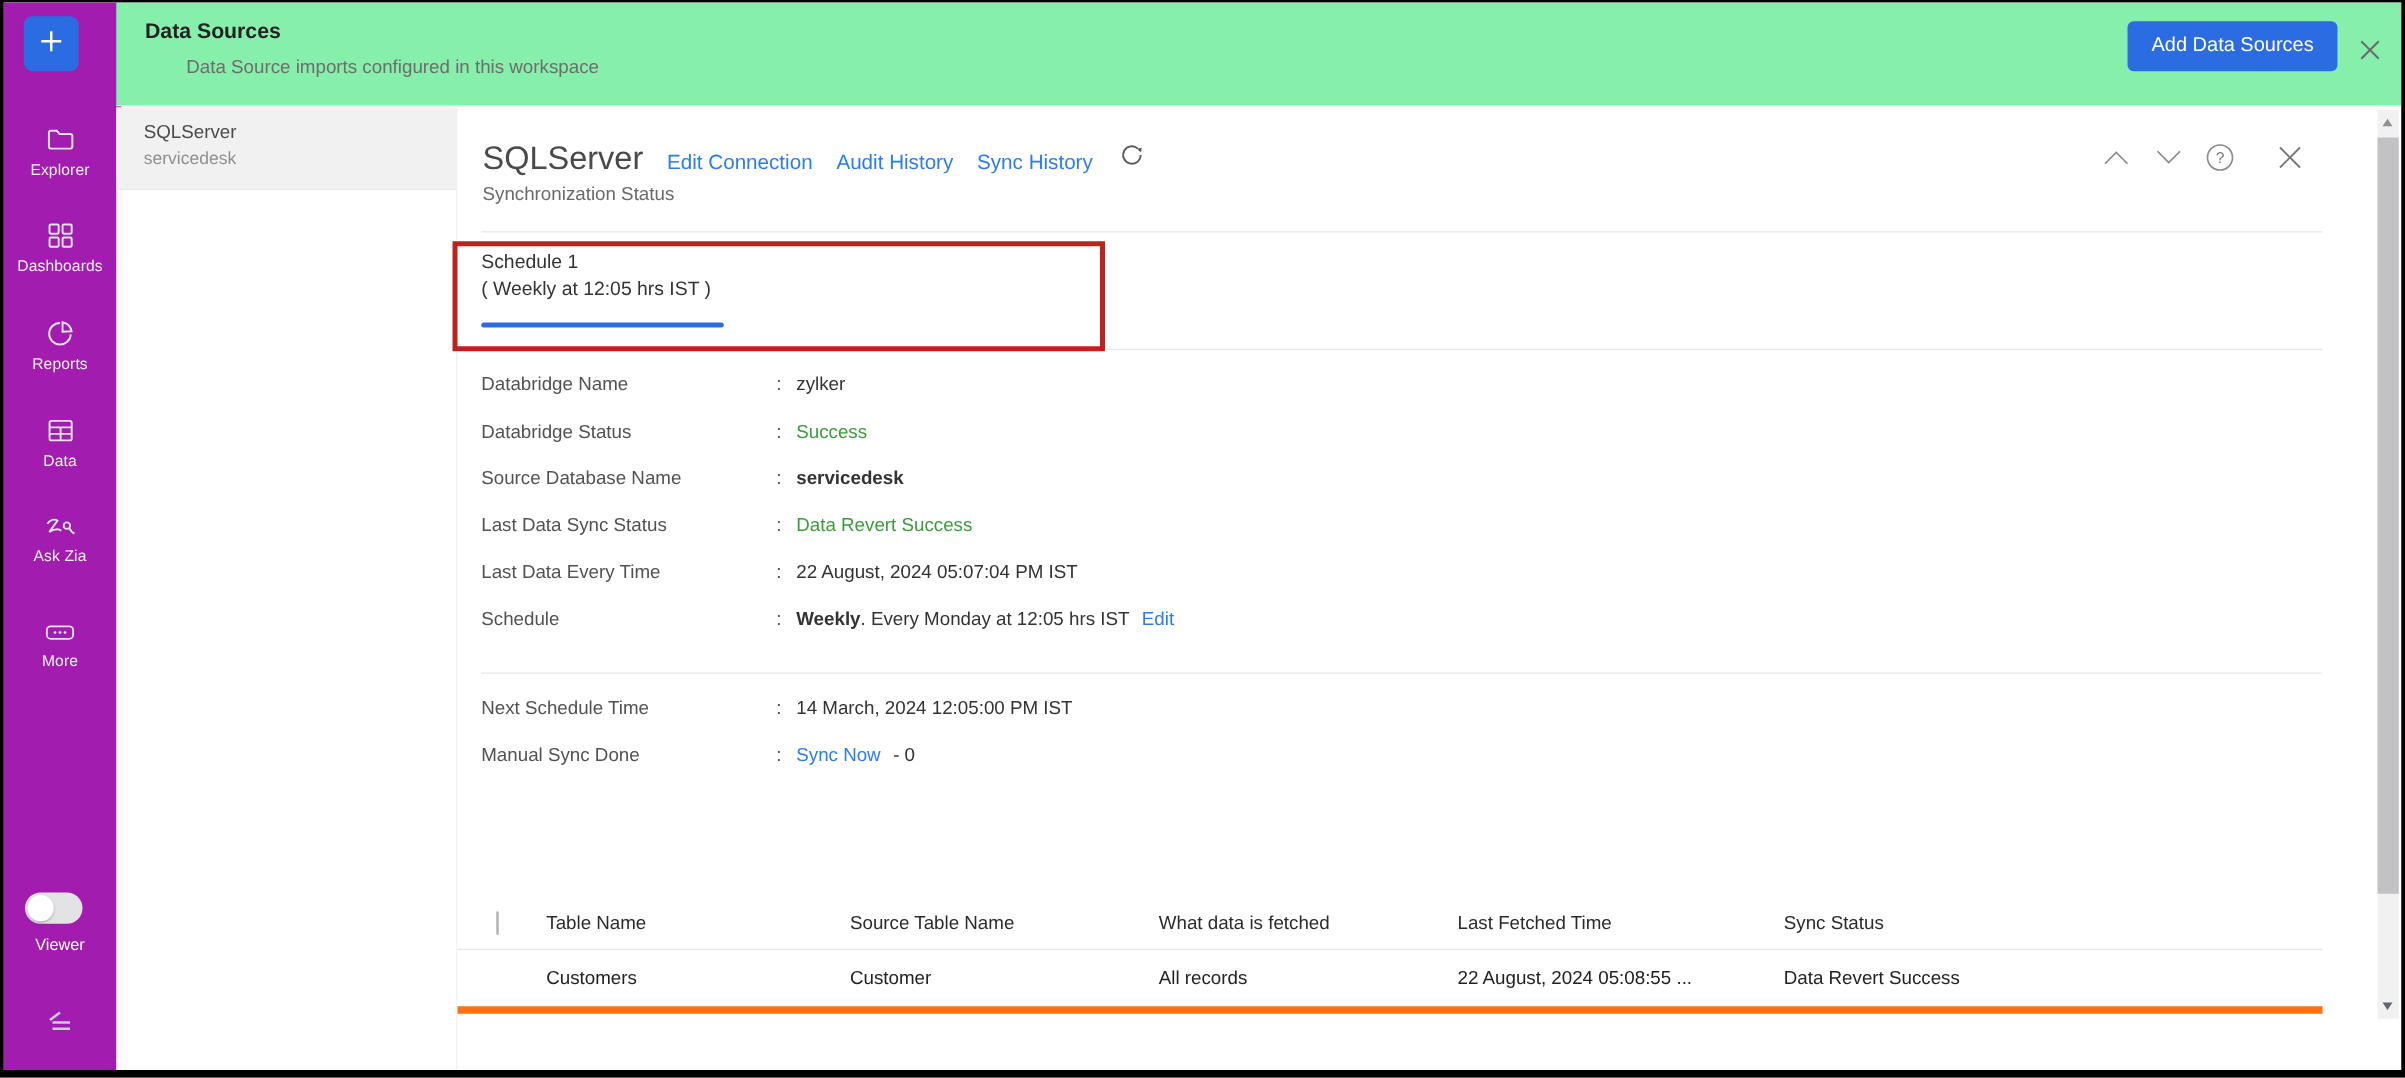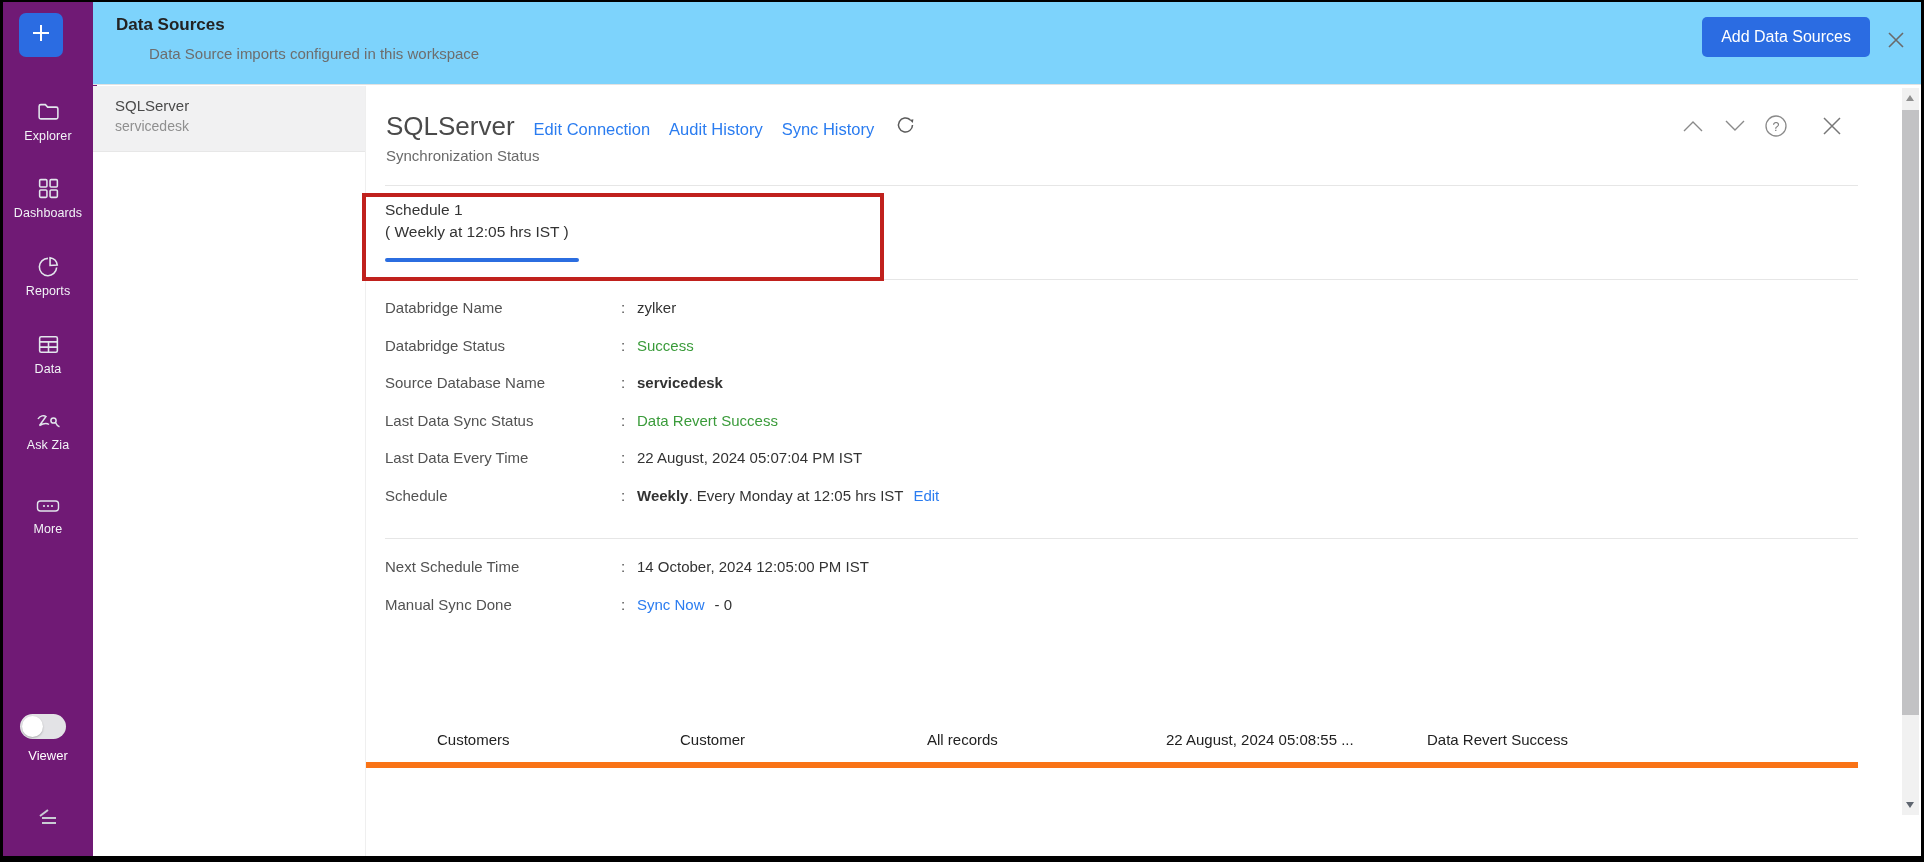--- a/index.html
+++ b/index.html
@@ -1,32 +1,32 @@
 <!DOCTYPE html>
 <html><head>
 <meta charset="utf-8">
 <style>
   * { box-sizing: border-box; margin: 0; padding: 0; }
   body { font-family: "Liberation Sans", sans-serif; background: #888; }
   .screen { position: relative; width: 1924px; height: 862px; background: #000; overflow: hidden; }
   .app { position: absolute; left: 3px; top: 2px; right: 3px; bottom: 6px; background: #fff; overflow: hidden; }
 
   
-  .sidebar { position: absolute; left: 0; top: 0; bottom: 0; width: 94px; background: #701a75; }
+  .sidebar { position: absolute; left: 0; top: 0; bottom: 0; width: 94px; background: #a21caf; }
   .plus-btn { position: absolute; left: 16px; top: 11px; width: 44px; height: 44px; background: #2b6ce2; border-radius: 7px; display: flex; align-items: center; justify-content: center; cursor: pointer; }
   .nav-item { position: absolute; left: 0; width: 90px; text-align: center; color: #eef1f5; cursor: pointer; }
   .nav-item svg { display: block; margin: 0 auto; }
   .nav-label { display: block; margin-top: 5px; font-size: 12.5px; color: #f2f4f7; letter-spacing: .1px; }
   .viewer-toggle { position: absolute; left: 17px; top: 712px; width: 46px; height: 25px; background: #e3e3e6; border-radius: 13px; cursor: pointer; }
   .viewer-knob { position: absolute; left: 2px; top: 2px; width: 21px; height: 21px; background: #fff; border-radius: 50%; box-shadow: 0 1px 2px rgba(0,0,0,.25); }
   .viewer-label { position: absolute; left: 0; top: 746px; width: 90px; text-align: center; font-size: 13px; color: #fff; }
   .collapse-btn { position: absolute; left: 0; top: 804px; width: 90px; text-align: center; cursor: pointer; }
 
   
-  .topbar { position: absolute; left: 90px; top: 0; right: 0; height: 83px; background: #7dd3fc; border-bottom: 1px solid #e2e2e2; }
+  .topbar { position: absolute; left: 90px; top: 0; right: 0; height: 83px; background: #86efac; border-bottom: 1px solid #e2e2e2; }
   .topbar-title { position: absolute; left: 23px; top: 13px; font-size: 17px; font-weight: bold; color: #232323; }
   .topbar-sub { position: absolute; left: 23px; top: 43px; font-size: 15px; color: #6d6d6d; margin-left: 33px; }
   .add-btn { position: absolute; right: 51px; top: 15px; height: 40px; padding: 0 19px; background: #2b6ce2; border: none; border-radius: 5px; color: #fff; font-size: 16px; font-family: inherit; cursor: pointer; }
   .topbar-close { position: absolute; right: 14px; top: 27px; cursor: pointer; }
 
   
   .list-panel { position: absolute; left: 90px; top: 84px; width: 273px; bottom: 0; background: #fff; border-right: 1px solid #efefef; }
   .list-item { height: 66px; background: #f1f1f2; border-bottom: 1px solid #e7e7e7; padding: 11px 0 0 22px; cursor: pointer; }
   .list-item-name { font-size: 15px; color: #4a4a4a; }
   .list-item-db { font-size: 14px; color: #8f8f8f; margin-top: 4px; }
@@ -278,32 +278,40 @@
           </span>
         </div>
       </div>
 
       <div class="mid-divider"></div>
 
       <div class="details2">
         <div class="drow">
           <span class="dlabel">Next Schedule Time</span>
           <span class="dcolon">:</span>
-          <span class="dval">14 October, 2024 12:05:00 PM IST</span>
+          <span class="dval">14 March, 2024 12:05:00 PM IST</span>
         </div>
         <div class="drow">
           <span class="dlabel">Manual Sync Done</span>
           <span class="dcolon">:</span>
           <span class="dval">
             <a class="inline-link" style="margin-right:10px;">Sync Now</a><span>- 0</span>
           </span>
         </div>
       </div>
 
       <div class="dtable">
+        <div class="trow thead">
+          <span class="cell-cb"><span class="checkbox"></span></span>
+          <span class="cell-1">Table Name</span>
+          <span class="cell-2">Source Table Name</span>
+          <span class="cell-3">What data is fetched</span>
+          <span class="cell-4">Last Fetched Time</span>
+          <span class="cell-5">Sync Status</span>
+        </div>
         <div class="trow tbody-row">
           <span class="cell-cb"></span>
           <span class="cell-1">Customers</span>
           <span class="cell-2">Customer</span>
           <span class="cell-3">All records</span>
           <span class="cell-4">22 August, 2024 05:08:55 ...</span>
           <span class="cell-5">Data Revert Success</span>
         </div>
       </div>
     </div>

